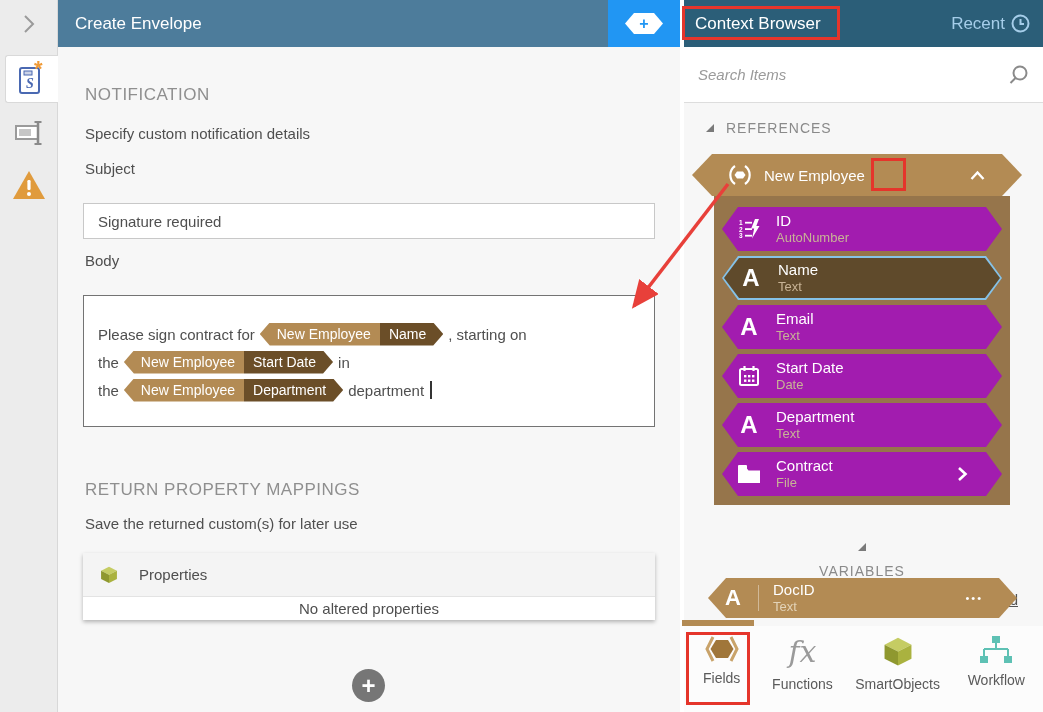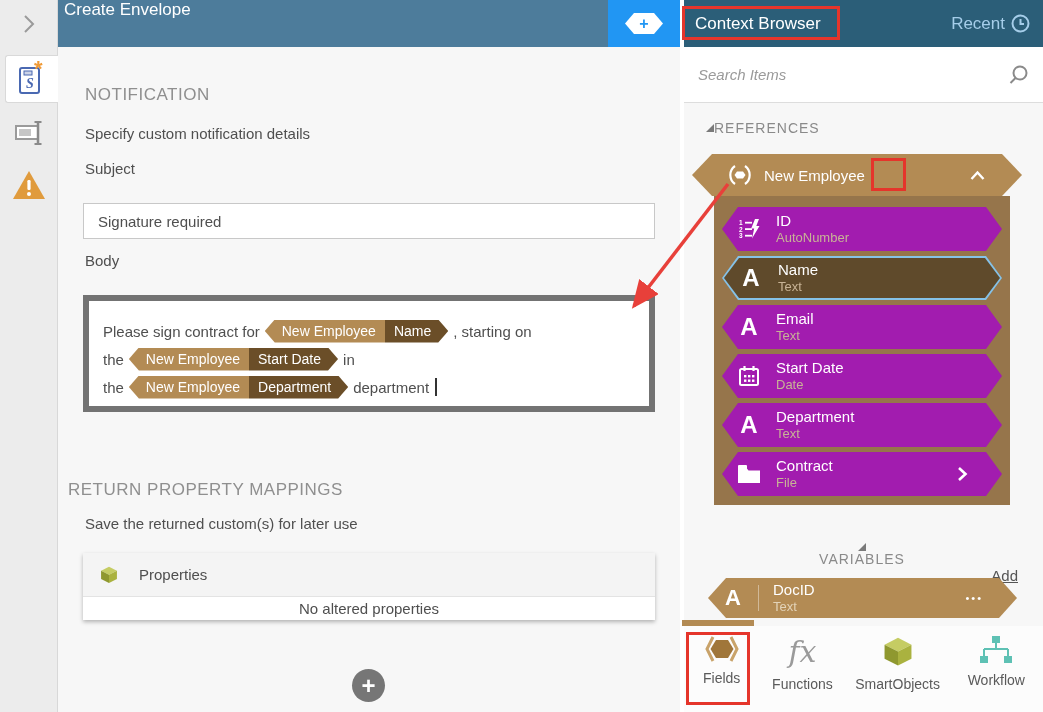--- a/index.html
+++ b/index.html
@@ -15,21 +15,21 @@
   .tool-tab { position:absolute; left:5px; top:55px; width:53px; height:48px;
     background:#fff; border:1px solid #d9d9d9; border-right:none; border-radius:3px 0 0 3px;
     display:flex; align-items:center; justify-content:center; }
   .tool-item { position:absolute; left:0; width:58px; height:40px;
     display:flex; align-items:center; justify-content:center; }
   .tool-item.rename { top:113px; }
   .tool-item.warn { top:165px; }
 
   
   .main-header { position:absolute; left:58px; top:0; width:550px; height:47px;
-    background:#4d7c9b; color:#fff; display:flex; align-items:flex-start; padding-left:6px;
+    background:#4d7c9b; color:#fff; display:flex; align-items:center; padding-left:17px;
     font-size:17px; }
   .add-step-btn { position:absolute; left:608px; top:0; width:72px; height:47px;
     background:#2196f3; display:flex; align-items:center; justify-content:center; cursor:pointer; }
   .hex-plus { width:38px; height:21px; background:#fff;
     clip-path:polygon(9px 0,calc(100% - 9px) 0,100% 50%,calc(100% - 9px) 100%,9px 100%,0 50%);
     display:flex; align-items:center; justify-content:center;
     color:#2196f3; font-size:16px; font-weight:bold; line-height:1; }
   .divider-gap { position:absolute; left:680px; top:0; width:4px; height:712px; background:#fff; }
 
   
@@ -37,32 +37,32 @@
   .content .abs { position:absolute; }
   .sec-heading { font-size:17px; color:#8f8f8f; letter-spacing:.5px; }
   .sec-desc, .fld-label { font-size:15px; color:#4f4f4f; }
   .n-heading { left:27px; top:38px; }
   .n-desc { left:27px; top:78px; }
   .n-subj-label { left:27px; top:113px; }
   .subject-input { left:25px; top:156px; width:572px; height:36px; border:1px solid #c8c8c8;
     background:#fff; font-size:15px; color:#4f4f4f; padding:0 14px;
     font-family:"Liberation Sans","DejaVu Sans",sans-serif; }
   .n-body-label { left:27px; top:205px; }
-  .body-box { left:25px; top:248px; width:572px; height:117px; background:#fff;
-    border:6px solid #737373; padding:16px 14px 0 14px; }
+  .body-box { left:25px; top:248px; width:572px; height:132px; background:#fff;
+    border:1px solid #737373; padding:24px 14px 0 14px; }
   .body-line { height:28px; display:flex; align-items:center; gap:5px;
     font-size:15px; color:#4f4f4f; white-space:nowrap; }
   .token { display:inline-flex; height:23px;
     clip-path:polygon(10px 0,calc(100% - 10px) 0,100% 50%,calc(100% - 10px) 100%,10px 100%,0 50%);
     color:#fff; font-size:14px; }
   .tok-ref { background:#b38b54; padding:0 9px 0 17px; line-height:23px; }
   .tok-field { background:#6b4e28; padding:0 17px 0 9px; line-height:23px; }
   .caret { display:inline-block; width:1.5px; height:18px; background:#333; margin-left:1px; }
 
-  .rpm-heading { left:10px; top:433px; }
+  .rpm-heading { left:27px; top:433px; }
   .rpm-desc { left:27px; top:468px; }
   .rpm-card { left:25px; top:506px; width:572px; height:67px; background:#fff;
     box-shadow:0 2px 4px rgba(0,0,0,.28); }
   .rpm-card-header { height:44px; background:#f4f4f4; border-bottom:1px solid #e3e3e3;
     display:flex; align-items:center; padding-left:16px; gap:20px; font-size:15px; color:#4f4f4f; }
   .rpm-card-empty { height:22px; display:flex; align-items:center; justify-content:center;
     font-size:15px; color:#4f4f4f; }
   .add-mapping-btn { left:294px; top:622px; width:33px; height:33px; border-radius:50%;
     background:#767676; color:#fff; display:flex; align-items:center; justify-content:center;
     font-size:24px; font-weight:bold; line-height:1; cursor:pointer; }
@@ -72,21 +72,21 @@
   .cb-header { position:absolute; left:0; top:0; width:359px; height:47px; background:#2b5e78;
     display:flex; align-items:center; justify-content:space-between; padding:0 13px 0 11px;gap:47px; }
   .cb-title { color:#fff; font-size:17px; }
   .cb-recent { display:flex; align-items:center; gap:6px; color:#a5cde9; font-size:17px; cursor:pointer; }
   .cb-search { position:absolute; left:0; top:47px; width:359px; height:56px; background:#fff;
     border-bottom:1px solid #ddd; display:flex; align-items:center; padding:0 14px; }
   .cb-search input { flex:1; border:none; outline:none; font-size:15px; font-style:italic;
     color:#555; background:transparent; font-family:"Liberation Sans","DejaVu Sans",sans-serif; }
   .cb-search input::placeholder { color:#9a9a9a; font-style:italic; }
 
-  .cb-section-header { position:absolute; display:flex; align-items:center; }
+  .cb-section-header { position:absolute; display:flex; align-items:center; gap:12px; }
   .tri { width:0; height:0; border-bottom:8px solid #7a7a7a; border-left:8px solid transparent; }
   .cb-section-label { font-size:14px; color:#8a8a8a; letter-spacing:1px; }
   .refs-header { left:22px; top:120px; }
   .vars-header { left:22px; top:543px; width:312px;flex-direction:column; }
   .add-link { margin-left:auto; font-size:15px; color:#555; text-decoration:underline; cursor:pointer; letter-spacing:0; }
 
   .hex { clip-path:polygon(var(--tip) 0,calc(100% - var(--tip)) 0,100% 50%,calc(100% - var(--tip)) 100%,var(--tip) 100%,0 50%); }
   .ref-root { position:absolute; left:8px; top:154px; width:330px; height:42px; --tip:20px;
     background:#b38b54; display:flex; align-items:center; color:#fff; font-size:15px;
     padding-left:36px; gap:12px; cursor:pointer; }

